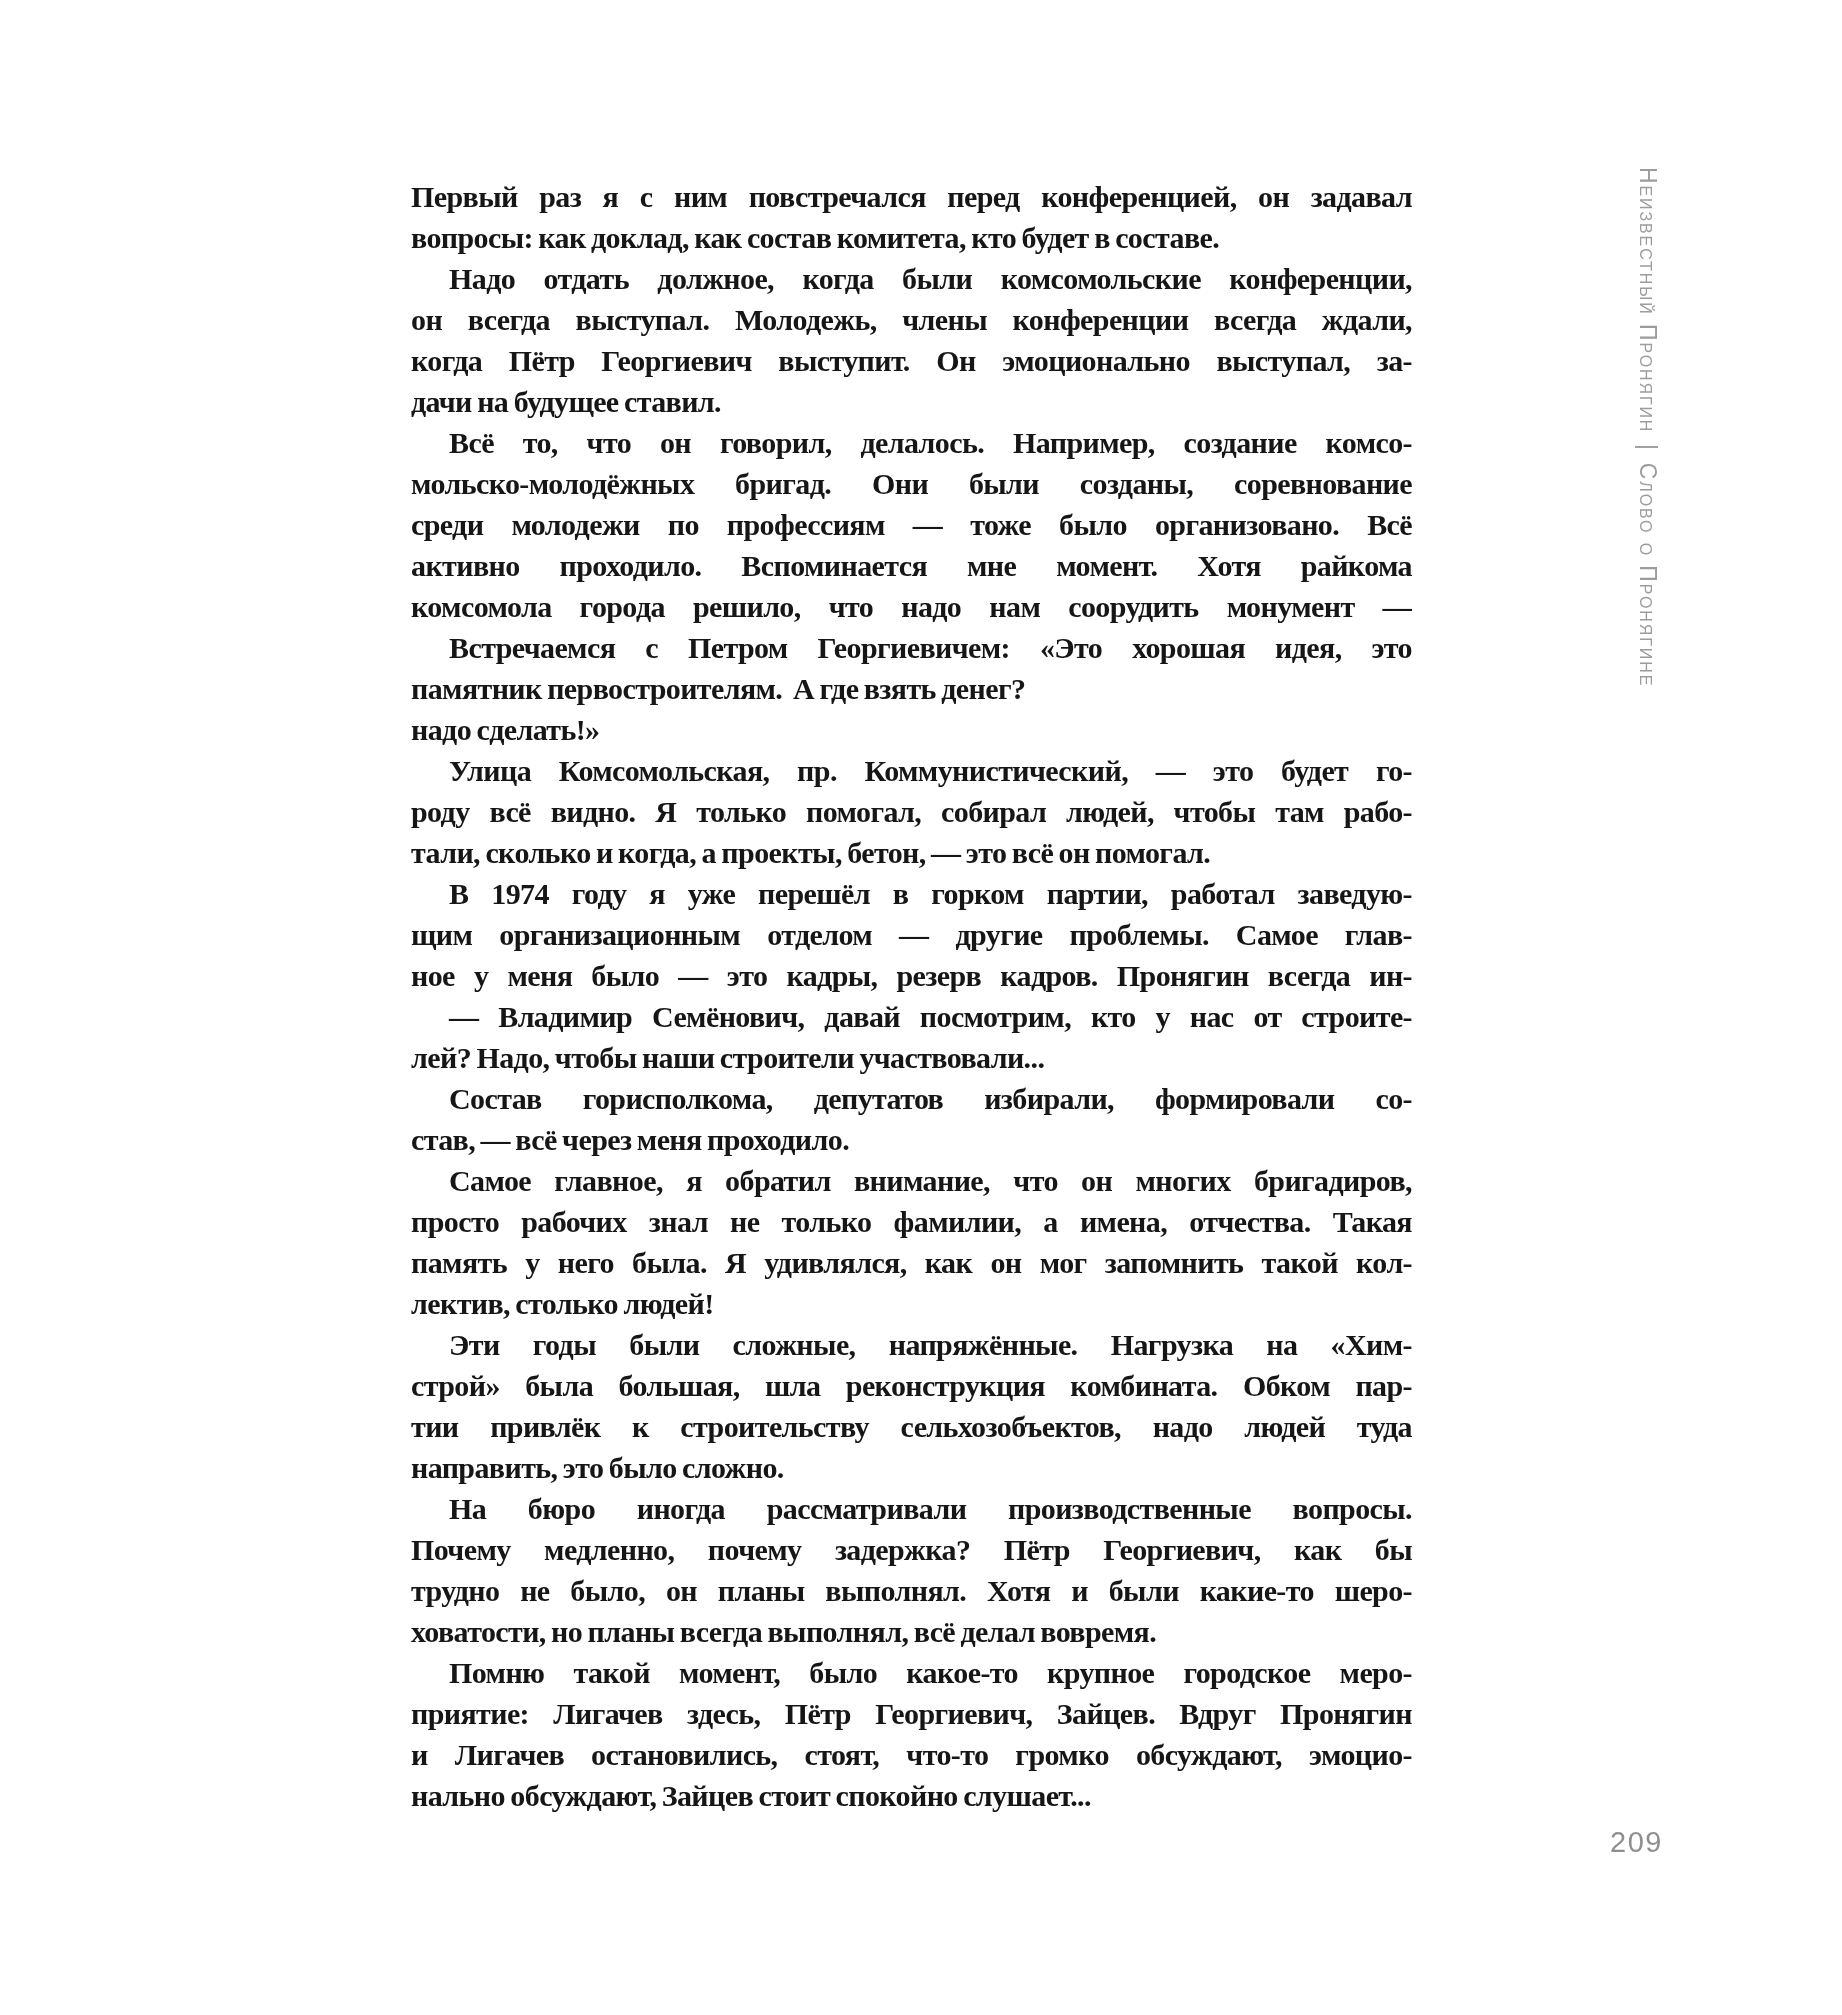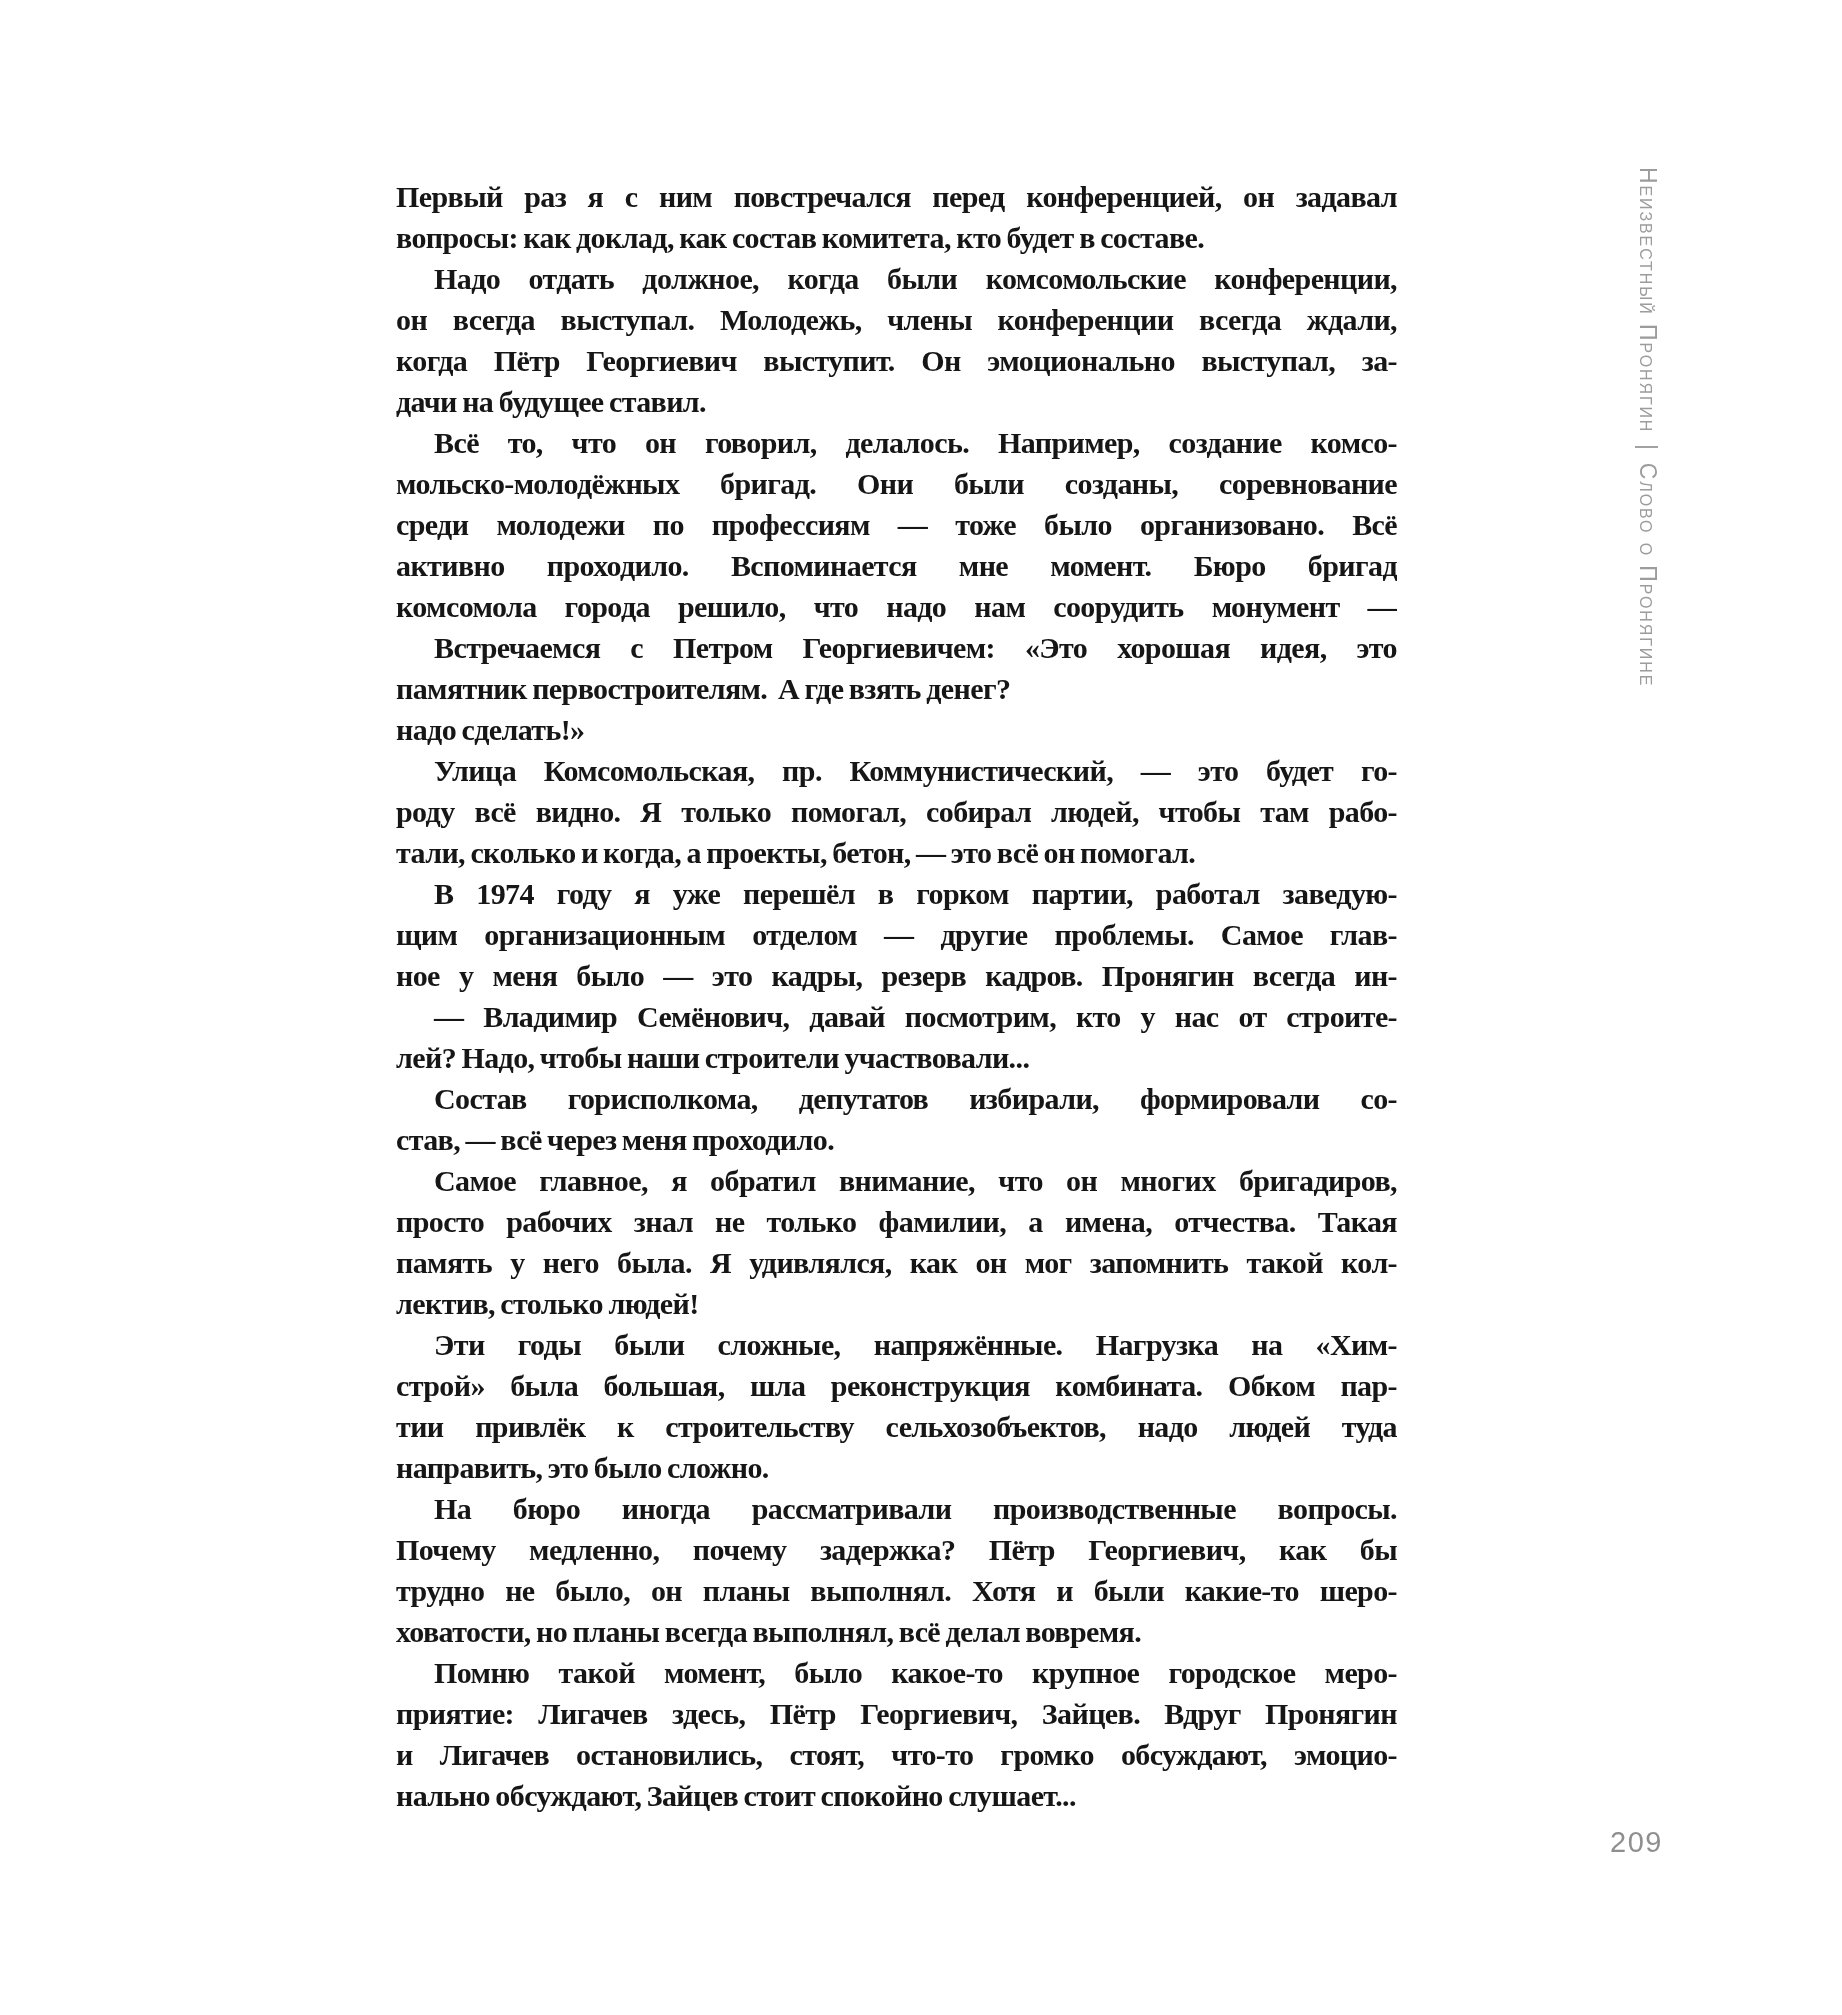--- a/index.html
+++ b/index.html
@@ -17,21 +17,21 @@
   }
   .page {
     position: absolute;
     inset: 0;
     background: #ffffff;
   }
 
   
   .text-block {
     position: absolute;
-    left: 396px;
+    left: 411px;
     top: 176px;
     width: 1001px;
     color: #161616;
     font-size: 30px;
     font-weight: 700;
     line-height: 41px;
     letter-spacing: -0.6px;
     word-spacing: -1.5px;
   }
   .line {
@@ -90,21 +90,21 @@
   <div class="text-block">
     <p class="line j">Первый раз я с ним повстречался перед конференцией, он задавал</p>
     <p class="line end">вопросы: как доклад, как состав комитета, кто будет в составе.</p>
     <p class="line j indent">Надо отдать должное, когда были комсомольские конференции,</p>
     <p class="line j">он всегда выступал. Молодежь, члены конференции всегда ждали,</p>
     <p class="line j">когда Пётр Георгиевич выступит. Он эмоционально выступал, за-</p>
     <p class="line end">дачи на будущее ставил.</p>
     <p class="line j indent">Всё то, что он говорил, делалось. Например, создание комсо-</p>
     <p class="line j">мольско-молодёжных бригад. Они были созданы, соревнование</p>
     <p class="line j">среди молодежи по профессиям — тоже было организовано. Всё</p>
-    <p class="line j">активно проходило. Вспоминается мне момент. Бюро бригад</p>
+    <p class="line j">активно проходило. Вспоминается мне момент. Хотя райкома</p>
     <p class="line j">комсомола города решило, что надо нам соорудить монумент —</p>
     <p class="line j indent">Встречаемся с Петром Георгиевичем: «Это хорошая идея, это</p>
     <p class="line end">памятник первостроителям.&nbsp; А где взять денег?</p>
     <p class="line end">надо сделать!»</p>
     <p class="line j indent">Улица Комсомольская, пр. Коммунистический, — это будет го-</p>
     <p class="line j">роду всё видно. Я только помогал, собирал людей, чтобы там рабо-</p>
     <p class="line end">тали, сколько и когда, а проекты, бетон, — это всё он помогал.</p>
     <p class="line j indent">В 1974 году я уже перешёл в горком партии, работал заведую-</p>
     <p class="line j">щим организационным отделом — другие проблемы. Самое глав-</p>
     <p class="line j">ное у меня было — это кадры, резерв кадров. Пронягин всегда ин-</p>

